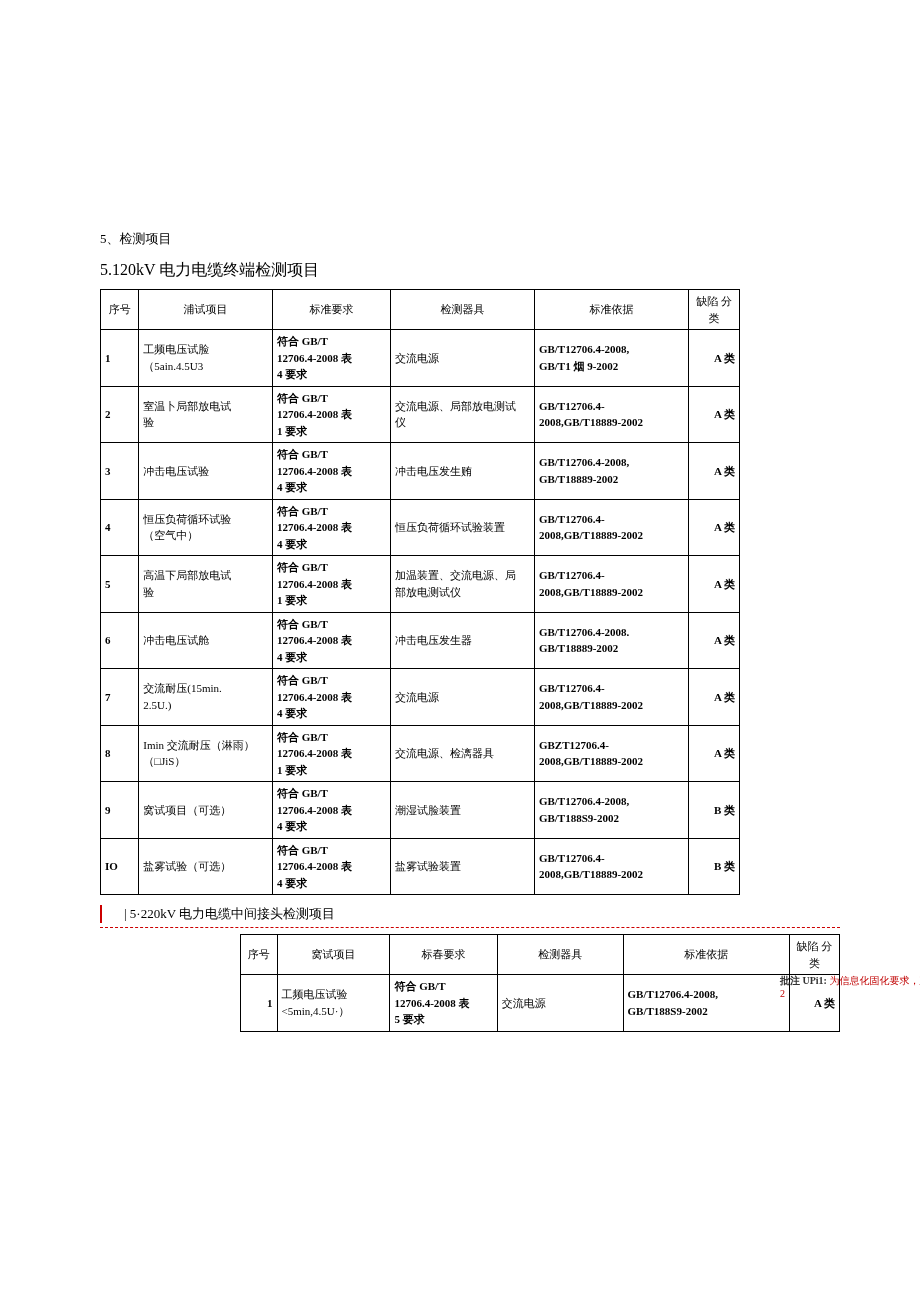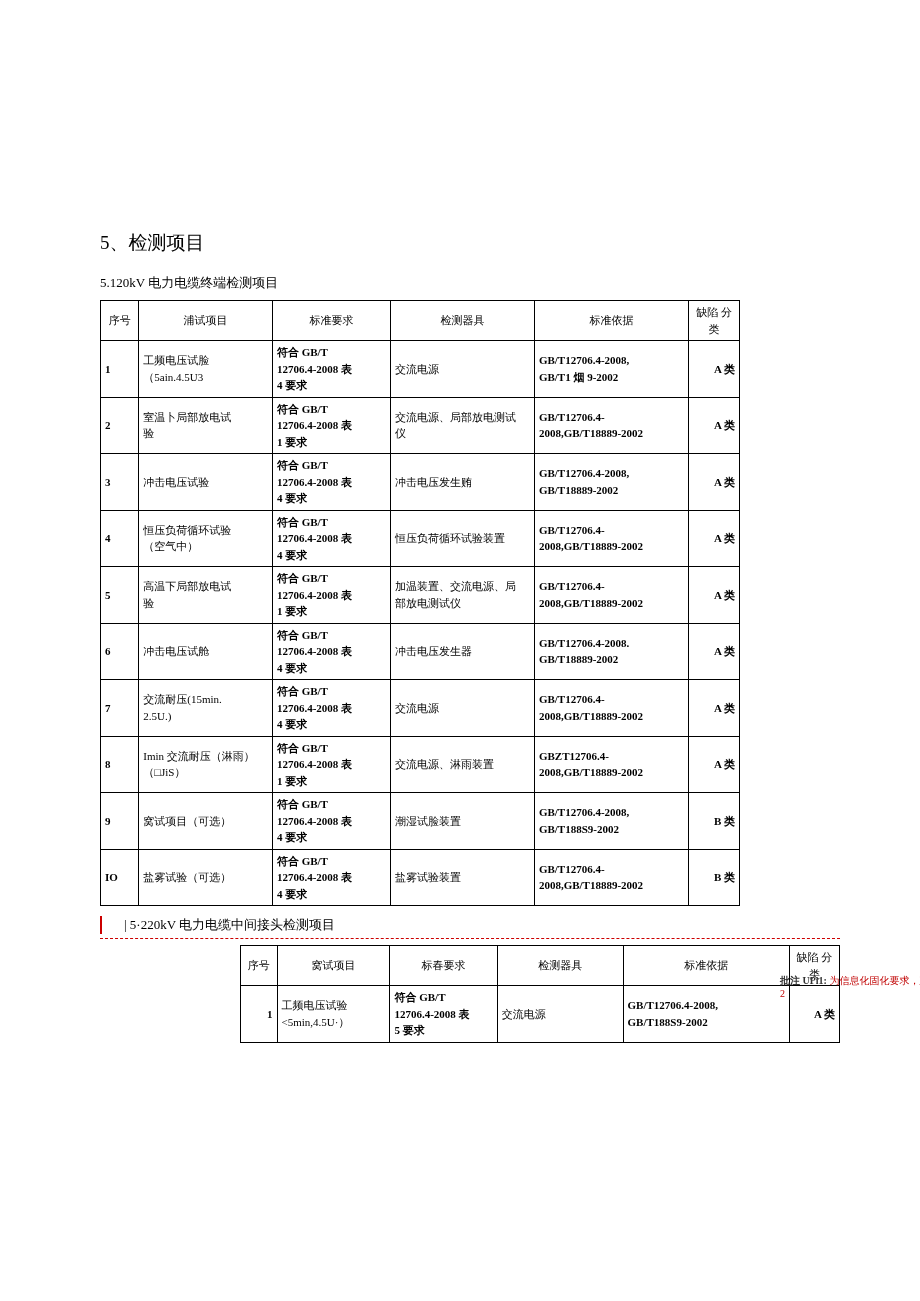--- a/index.html
+++ b/index.html
@@ -10,27 +10,27 @@
       background: #fff;
       color: #000;
       width: 920px;
       position: relative;
     }
     .page {
       padding: 230px 140px 100px 100px;
       position: relative;
     }
     .heading-5 {
-      font-size: 19px;
+      font-size: 13px;
       font-weight: normal;
-      margin-bottom: 18px;
+      margin-bottom: 12px;
       font-family: "SimSun", "宋体", serif;
     }
     .heading-51 {
-      font-size: 13px;
+      font-size: 16px;
       font-weight: normal;
       margin-bottom: 8px;
       font-family: "SimSun", "宋体", serif;
     }
     table {
       border-collapse: collapse;
       width: 100%;
       margin-bottom: 10px;
     }
     table.t1 {
@@ -169,21 +169,21 @@
           <td>交流耐压(15min.<br>2.5U.)</td>
           <td class="bold">符合 GB/T<br>12706.4-2008 表<br>4 要求</td>
           <td>交流电源</td>
           <td class="bold">GB/T12706.4-<br>2008,GB/T18889-2002</td>
           <td class="center bold">A 类</td>
         </tr>
         <tr>
           <td class="bold">8</td>
           <td>Imin 交流耐压（淋雨）<br>（□JiS）</td>
           <td class="bold">符合 GB/T<br>12706.4-2008 表<br>1 要求</td>
-          <td>交流电源、淋雨装置</td>
+          <td>交流电源、检漓器具</td>
           <td class="bold">GBZT12706.4-<br>2008,GB/T18889-2002</td>
           <td class="center bold">A 类</td>
         </tr>
         <tr>
           <td class="bold">9</td>
           <td>窝试项目（可选）</td>
           <td class="bold">符合 GB/T<br>12706.4-2008 表<br>4 要求</td>
           <td>潮湿试脸装置</td>
           <td class="bold">GB/T12706.4-2008,<br>GB/T188S9-2002</td>
           <td class="center bold">B 类</td>

